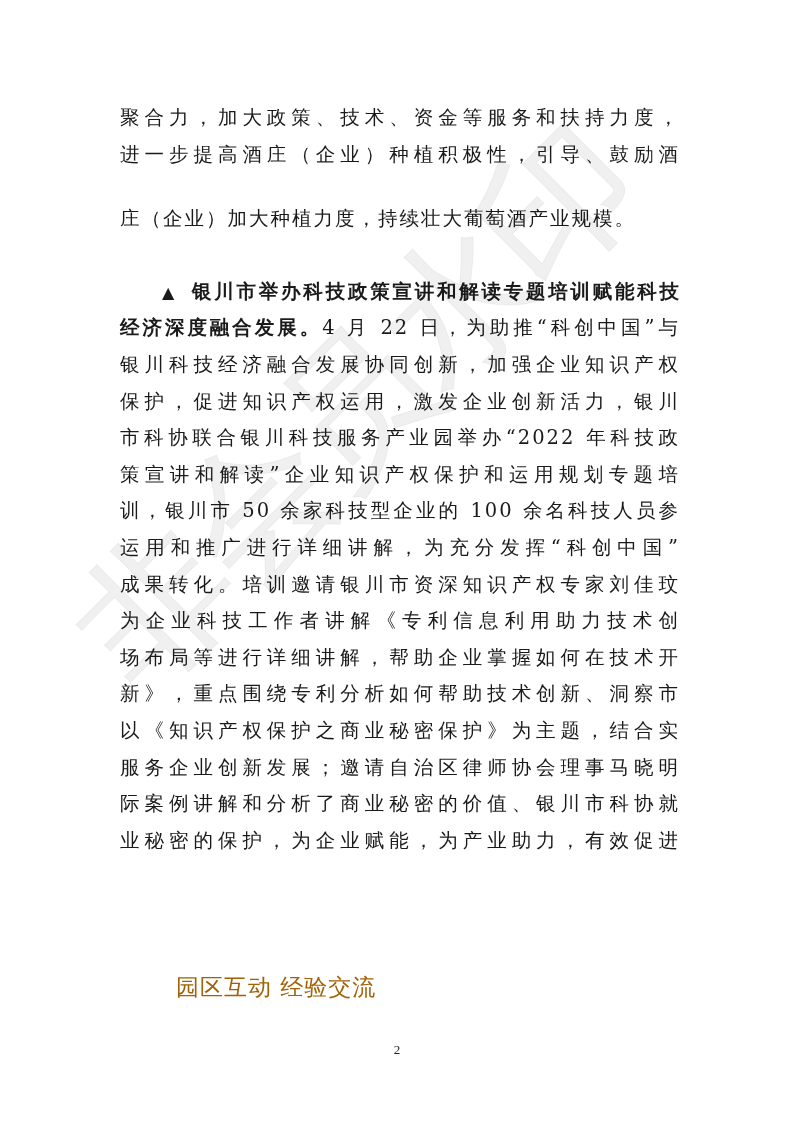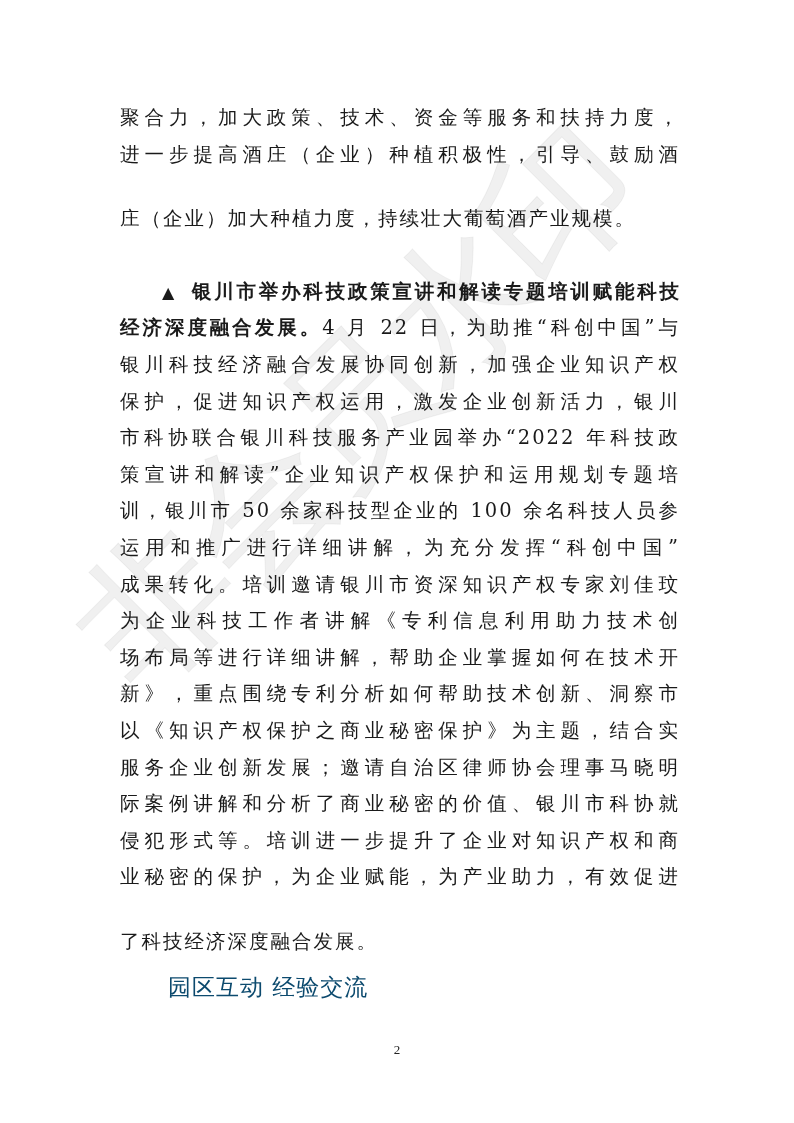--- a/index.html
+++ b/index.html
@@ -51,26 +51,26 @@
       font-weight: bold;
       letter-spacing: 1px;
     }
     .triangle {
       font-family: "DejaVu Sans", sans-serif;
       font-size: 16px;
       margin-right: 14px;
     }
     .section-heading {
       position: absolute;
-      left: 168px;
+      left: 176px;
       top: 972px;
       font-family: "DejaVu Sans", "Liberation Sans", sans-serif;
       font-size: 23px;
       letter-spacing: 1px;
-      color: #0c4a6e;
+      color: #a16207;
     }
     .page-number {
       position: absolute;
       left: 0;
       width: 794px;
       top: 1042px;
       text-align: center;
       font-family: "Liberation Serif", serif;
       font-size: 13px;
       color: #222;
@@ -111,21 +111,19 @@
     <span class="line">策宣讲和解读”企业知识产权保护和运用规划专题培</span>
     <span class="line">训，银川市 50 余家科技型企业的 100 余名科技人员参</span>
     <span class="line">运用和推广进行详细讲解，为充分发挥“科创中国”</span>
     <span class="line">成果转化。培训邀请银川市资深知识产权专家刘佳玟</span>
     <span class="line">为企业科技工作者讲解《专利信息利用助力技术创</span>
     <span class="line">场布局等进行详细讲解，帮助企业掌握如何在技术开</span>
     <span class="line">新》，重点围绕专利分析如何帮助技术创新、洞察市</span>
     <span class="line">以《知识产权保护之商业秘密保护》为主题，结合实</span>
     <span class="line">服务企业创新发展；邀请自治区律师协会理事马晓明</span>
     <span class="line">际案例讲解和分析了商业秘密的价值、银川市科协就</span>
-    <span class="line">侵犯形式等。培训进一步提升了企业对知识产权和商</span>
     <span class="line">业秘密的保护，为企业赋能，为产业助力，有效促进</span>
-    <span class="line last">了科技经济深度融合发展。</span>
   </div>
 
   <div class="section-heading">园区互动  经验交流</div>
 
   <div class="page-number">2</div>
 </div>
 
 </body></html>

